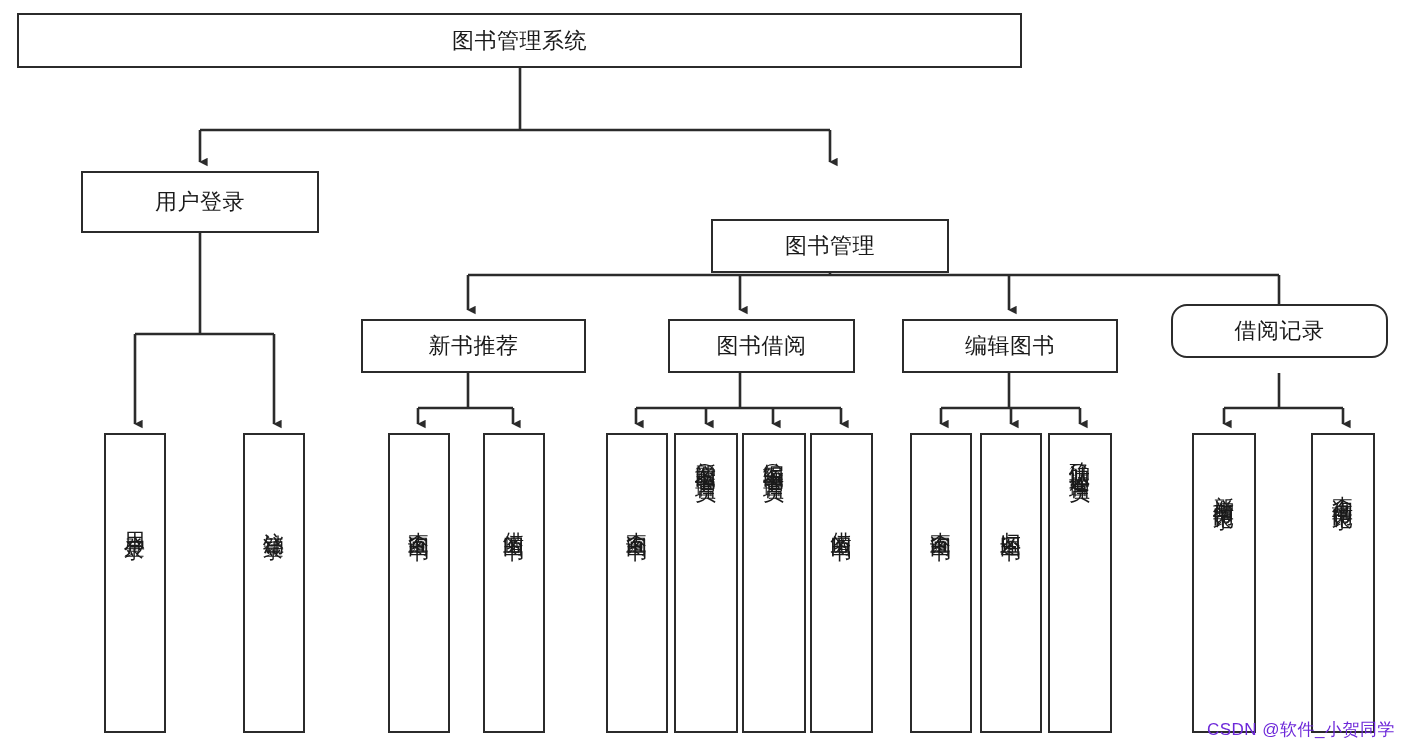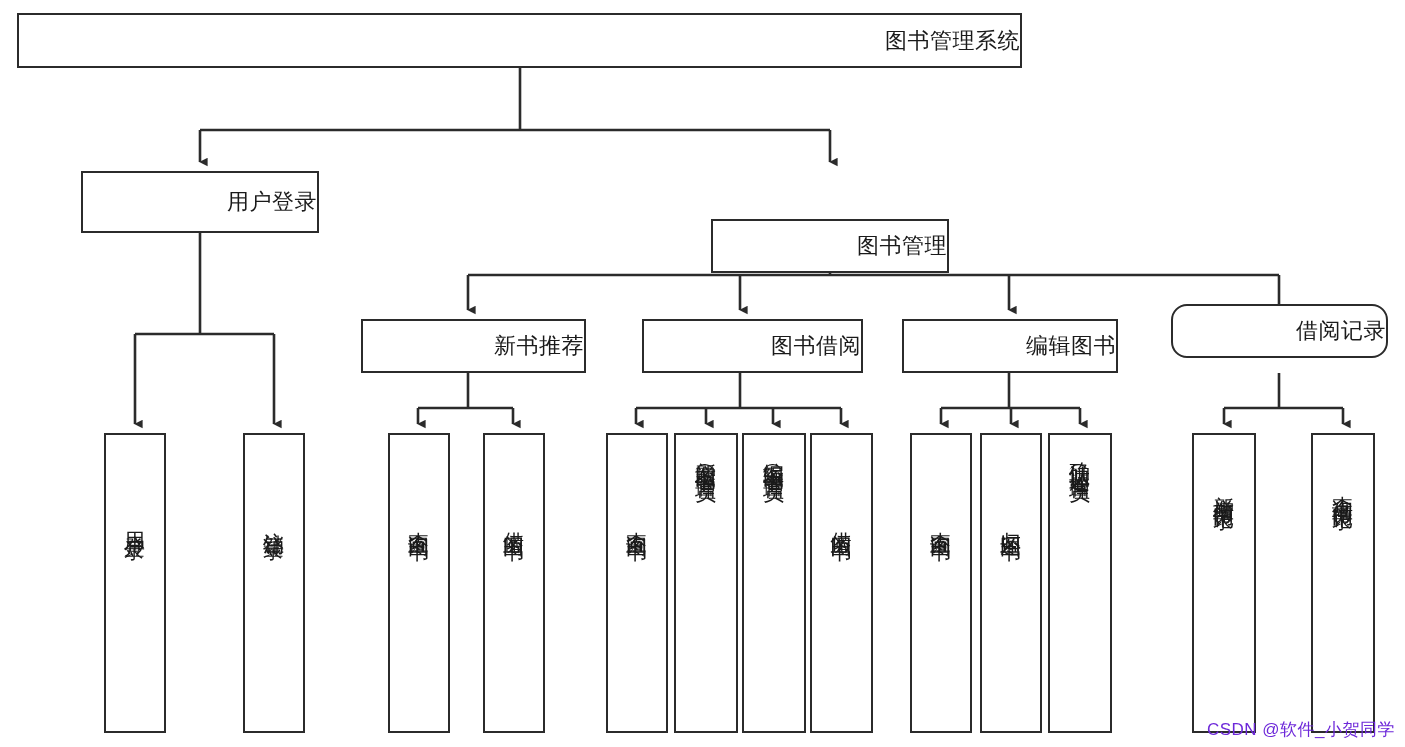--- a/index.html
+++ b/index.html
@@ -24,21 +24,21 @@
     width: 1405px;
     height: 747px;
   }
   .node-box {
     position: absolute;
     box-sizing: border-box;
     background: #ffffff;
     border: 2px solid #2b2b2b;
     display: flex;
     align-items: center;
-    justify-content: flex-end;
+    justify-content: center;
   }
   .node-label {
     color: #1a1a1a;
     font-size: 22px;
     line-height: 1.18;
     letter-spacing: 0.5px;
     white-space: nowrap;
     text-align: center;
   }
   .node-box.vertical {
@@ -136,21 +136,21 @@
   <div class="node-box" id="node-l2-0" style="left: 81px; top: 171px; width: 238px; height: 62px;">
     <span class="node-label">用户登录</span>
   </div>
   <div class="node-box" id="node-l2-1" style="left: 711px; top: 171px; width: 238px; height: 54px; margin-top: 48px;">
     <span class="node-label">图书管理</span>
   </div>
 
   <div class="node-box" id="node-l3-0" style="left: 361px; top: 319px; width: 225px; height: 54px;">
     <span class="node-label">新书推荐</span>
   </div>
-  <div class="node-box" id="node-l3-1" style="left: 642px; top: 319px; width: 221px; height: 54px;">
+  <div class="node-box" id="node-l3-1" style="left: 668px; top: 319px; width: 187px; height: 54px;">
     <span class="node-label">图书借阅</span>
   </div>
   <div class="node-box" id="node-l3-2" style="left: 902px; top: 319px; width: 216px; height: 54px;">
     <span class="node-label">编辑图书</span>
   </div>
   <div class="node-box" id="node-l3-3" style="left: 1171px; top: 304px; width: 217px; height: 54px; border-radius: 16px;">
     <span class="node-label">借阅记录</span>
   </div>
 
   <div class="node-box vertical mid" id="node-leaf-0" style="left: 104px; top: 433px; width: 62px; height: 300px;">

